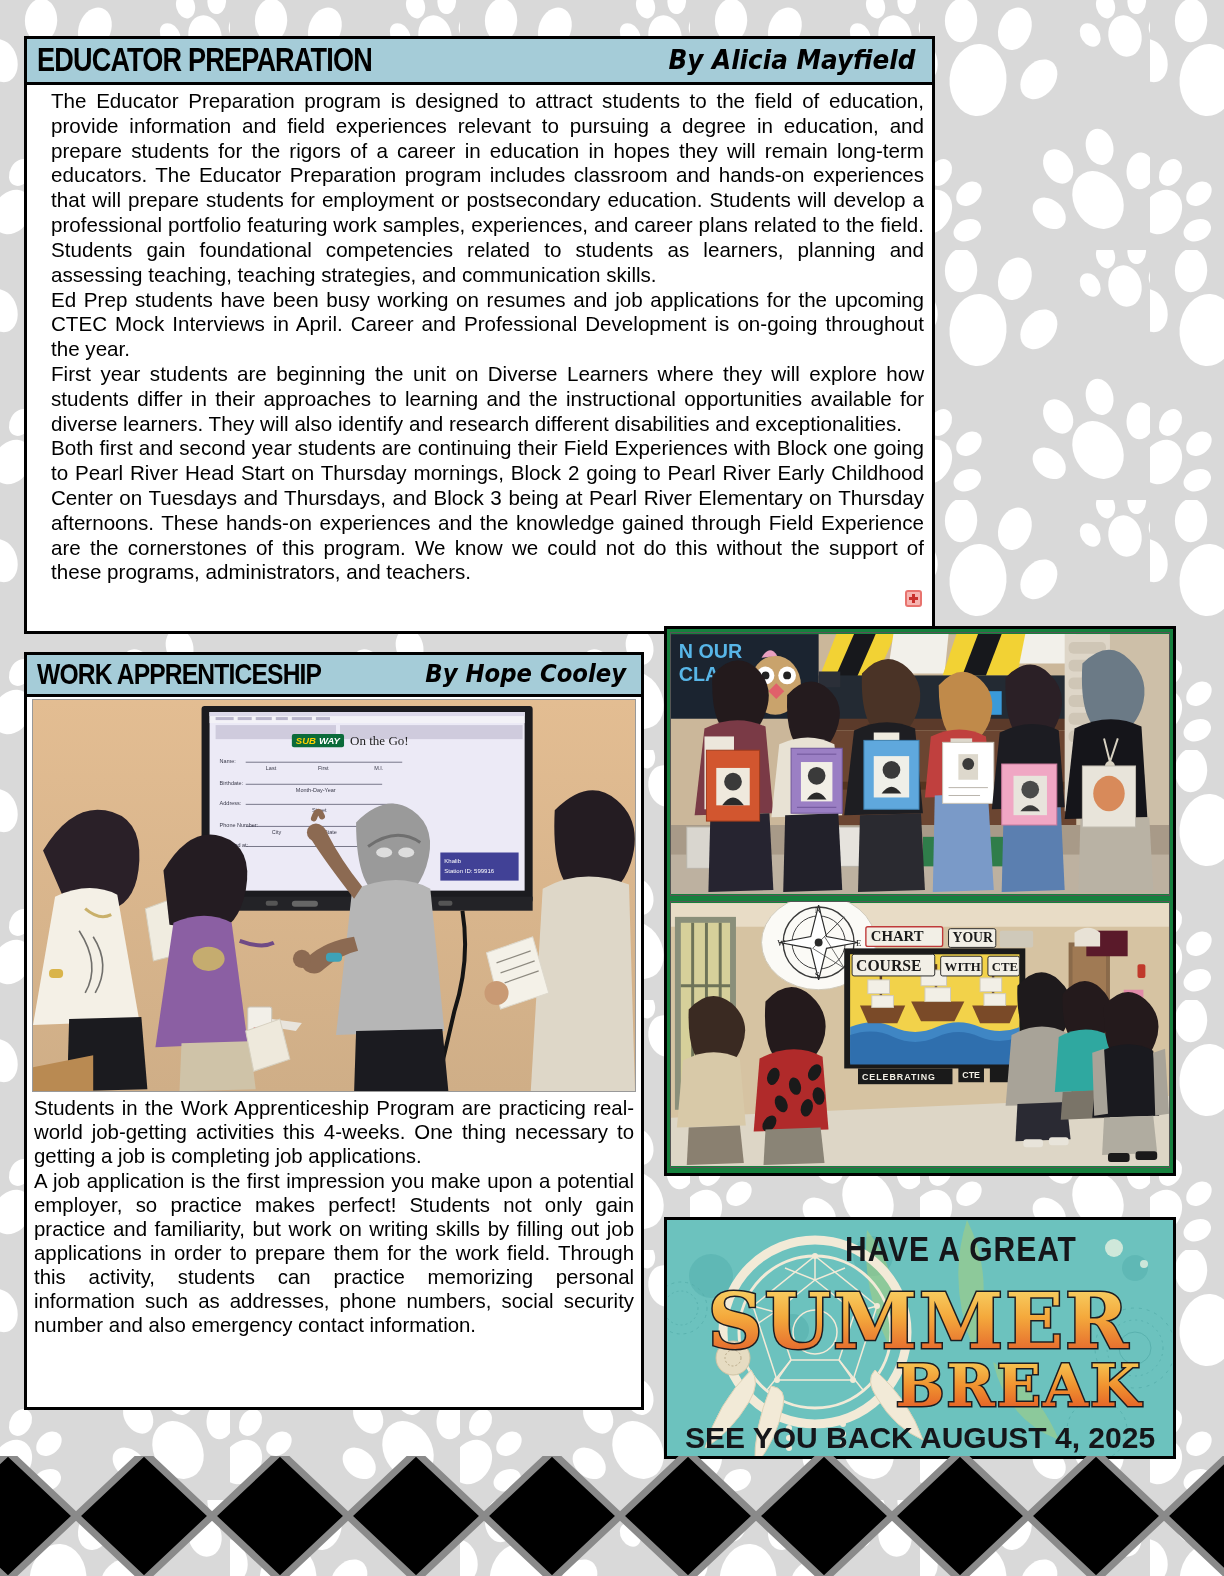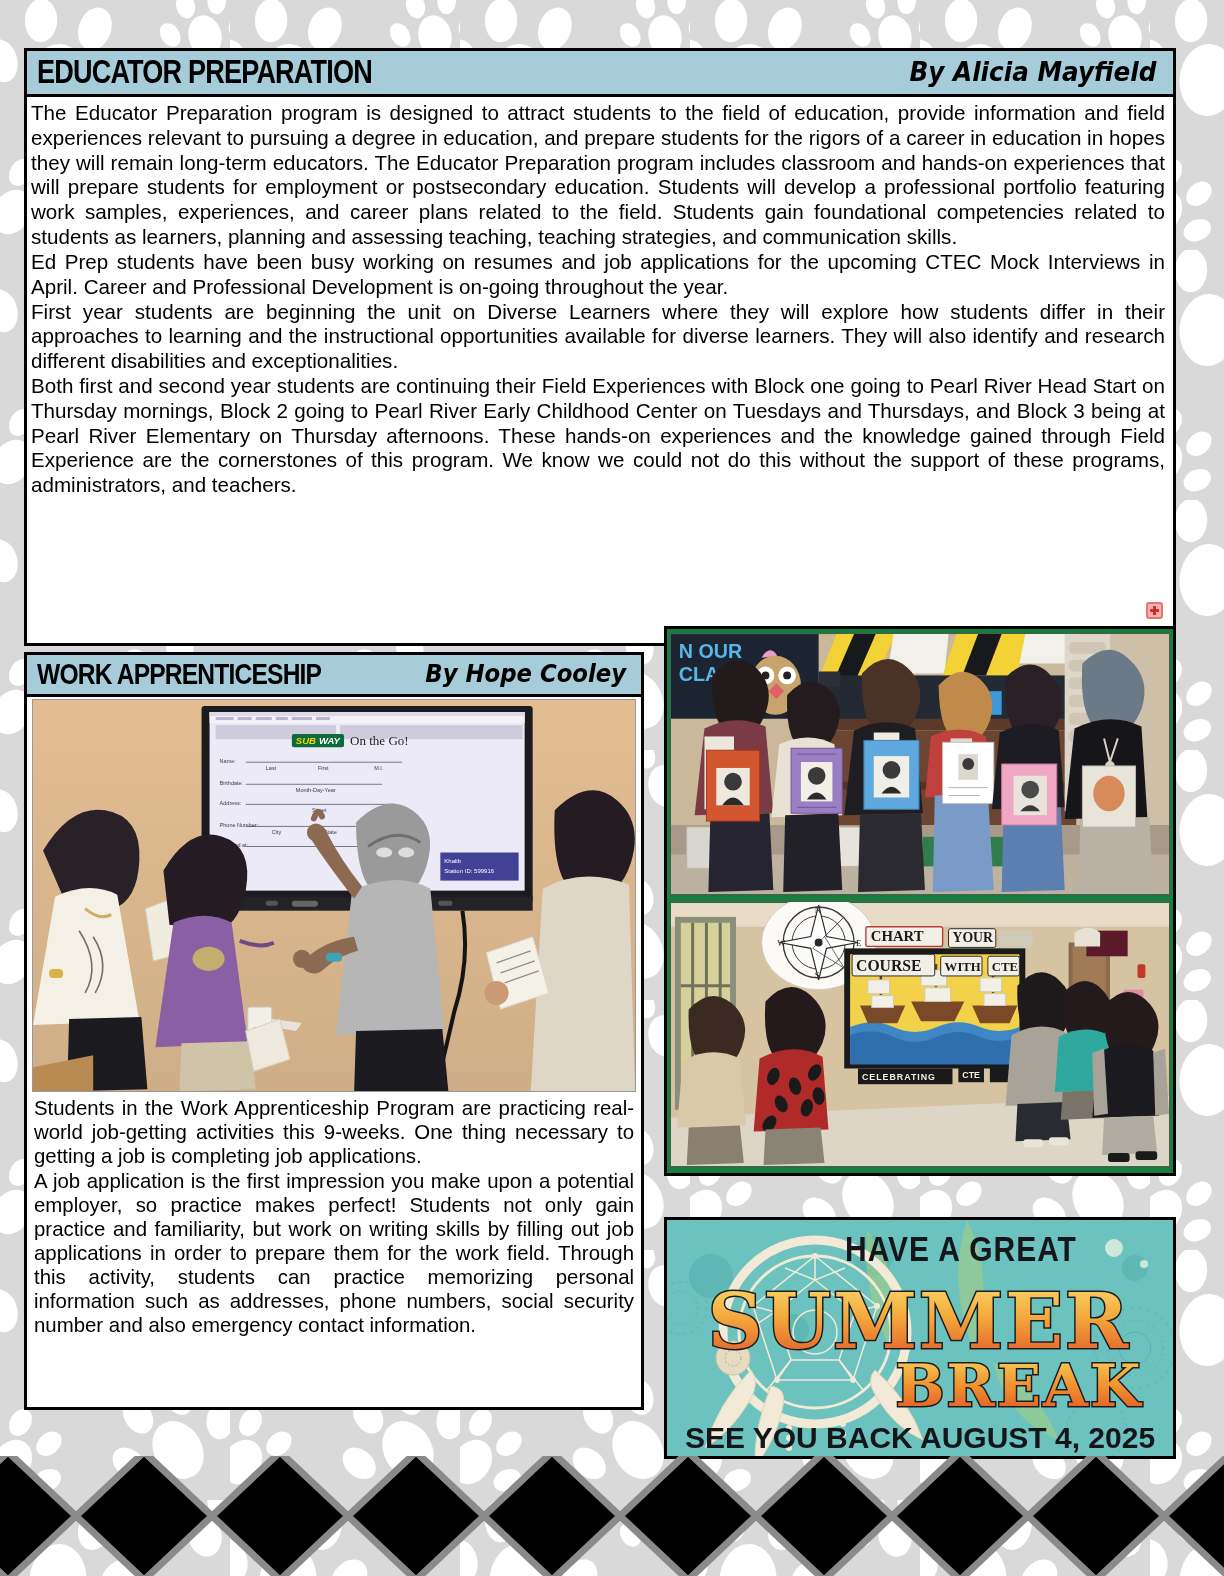--- a/index.html
+++ b/index.html
@@ -52,32 +52,32 @@
     font-style:italic;
     font-weight:bold;
     font-size:26px;
     white-space:nowrap;
     color:#000;
     line-height:1;
     transform:scaleX(.95);
   }
 
   .body-text{
-    padding:4px 8px 0 4px;
+    padding:4px 8px 0 24px;
     font-size:20.6px;
     line-height:1.205;
     text-align:justify;
     color:#000;
     box-sizing:border-box;
   }
   .body-text p{margin:0;}
 
   
   #educator-prep{
-    left:24px;top:48px;width:1152px;height:598px;
+    left:24px;top:36px;width:911px;height:598px;
   }
   #educator-prep .head-bar{height:46px;}
 
   
   .overflow-marker{
     position:absolute;right:10px;bottom:24px;
     width:17px;height:17px;
     border:2px solid #e8736e;
     border-radius:3px;
     background:#f6b4b0;
@@ -309,21 +309,21 @@
             <line x1="470" y1="282" x2="504" y2="270"></line>
           </g>
           <circle cx="462" cy="292" r="12" fill="#c99a74"></circle>
         </g>
 
         <path d="M0 366 l60 -12 l0 36 -60 0 Z" fill="#b98a52"></path>
       </svg>
     </div>
 
     <div class="body-text">
-      <p>Students in the Work Apprenticeship Program are practicing real-world job-getting activities this 9-weeks. One thing necessary to getting a job is completing job applications.</p>
+      <p>Students in the Work Apprenticeship Program are practicing real-world job-getting activities this 4-weeks. One thing necessary to getting a job is completing job applications.</p>
       <p>A job application is the first impression you make upon a potential employer, so practice makes perfect! Students not only gain practice and familiarity, but work on writing skills by filling out job applications in order to prepare them for the work field. Through this activity, students can practice memorizing personal information such as addresses, phone numbers, social security number and also emergency contact information.</p>
     </div>
   </div>
 
   <div id="photo-column">
 
     <div>
       <svg class="col-photo" id="photo-classroom" viewBox="0 0 506 264" xmlns="http://www.w3.org/2000/svg">
         <rect width="506" height="264" fill="#cbb79a"></rect>
 

